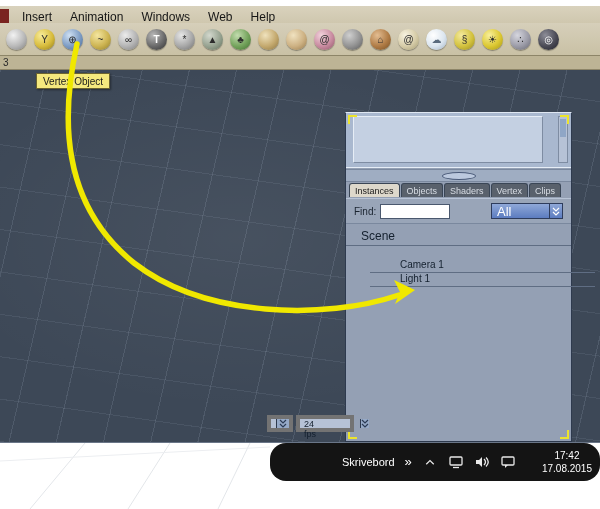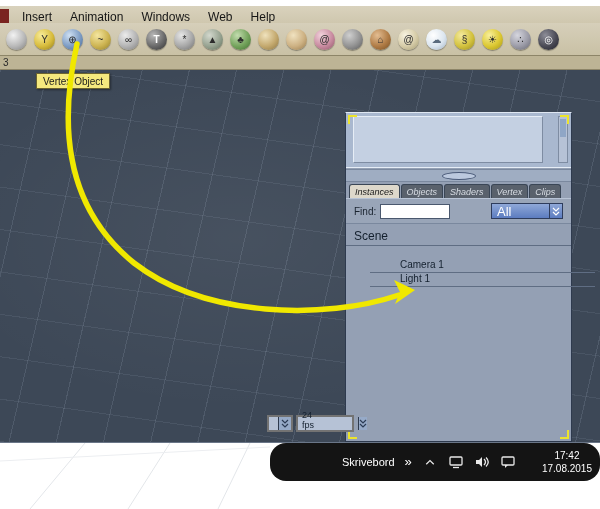--- a/index.html
+++ b/index.html
@@ -120,21 +120,21 @@
     position:absolute; left:0; top:56px; width:100%; height:13px;
     background:#9fadc2; border-top:1px solid #7a889e; border-bottom:1px solid #7a889e;
     display:flex; align-items:center; justify-content:center;
   }
   .divider-oval {
     width:34px; height:8px; border-radius:50%;
     background:#bcc9de; border:1px solid #4a5a78;
   }
   .panel-tabs {
     position:absolute; left:0; top:70px; width:100%; height:15px;
-    display:flex; align-items:flex-end; padding-left:3px; gap:1px;font-style:italic;
+    display:flex; align-items:flex-start; padding-left:3px; gap:1px;
   }
   .tab {
     font-size:9px; padding:2px 5px 1px 5px;
     border:1px solid #3a4656; border-bottom:none;
     border-radius:3px 3px 0 0;
     background:#59616c; color:#d8dde4;
     white-space:nowrap;
   }
   .tab.active { background:#ddd8cb; color:#1a1a1a; }
   .find-row {
@@ -156,39 +156,39 @@
     display:flex; align-items:center; padding-left:5px;
     position:relative;
   }
   .dd-chevron {
     position:absolute; right:0; top:0; bottom:0; width:13px;
     border-left:1px solid #2e3c5c;
     display:flex; align-items:center; justify-content:center;
   }
   .scene-header {
     position:absolute; left:0; top:113px; width:100%;
-    font-size:12px; color:#14202e; padding:3px 0 2px 8px;
+    font-size:12px; color:#14202e; padding:3px 0 2px 15px;
     border-bottom:1px solid #5f6d83;
   }
   .scene-row-1 { position:absolute; left:0; top:132px; }
   .scene-row-2 { position:absolute; left:0; top:146px; }
   .scene-row {
     width:100%; font-size:10px; color:#14202e;
     padding:14px 0 2px 30px; border-bottom:1px solid #5f6d83;margin-left:24px;
   }
   .corner { position:absolute; width:9px; height:9px; z-index:12; }
   .corner.tl { left:2px; top:2px; border-top:2px solid #ece42c; border-left:2px solid #ece42c; }
   .corner.tr { right:2px; top:2px; border-top:2px solid #ece42c; border-right:2px solid #ece42c; }
   .corner.bl { left:2px; bottom:2px; border-bottom:2px solid #ece42c; border-left:2px solid #ece42c; }
   .corner.br { right:2px; bottom:2px; border-bottom:2px solid #ece42c; border-right:2px solid #ece42c; }
 
   
   .vp-dropdown {
-    height:17px; background:#b6c2d6; border:2px solid #737373;
-    display:flex; align-items:flex-end;
+    height:17px; background:#b6c2d6; border:4px solid #737373;
+    display:flex; align-items:flex-start;
     font-size:9px; color:#14202e;
     z-index:11; position:absolute;gap:44px;
   }
   .vp-dd-partial { left:267px; top:415px; width:26px; }
   .vp-dd-fps { left:296px; top:415px; width:58px; padding-left:4px; }
   .vp-dd-btn {
     margin-left:auto; width:13px; height:100%;
     background:#96aac8; border-left:1px solid #2e3a4e;
     display:flex; align-items:center; justify-content:center;
   }

